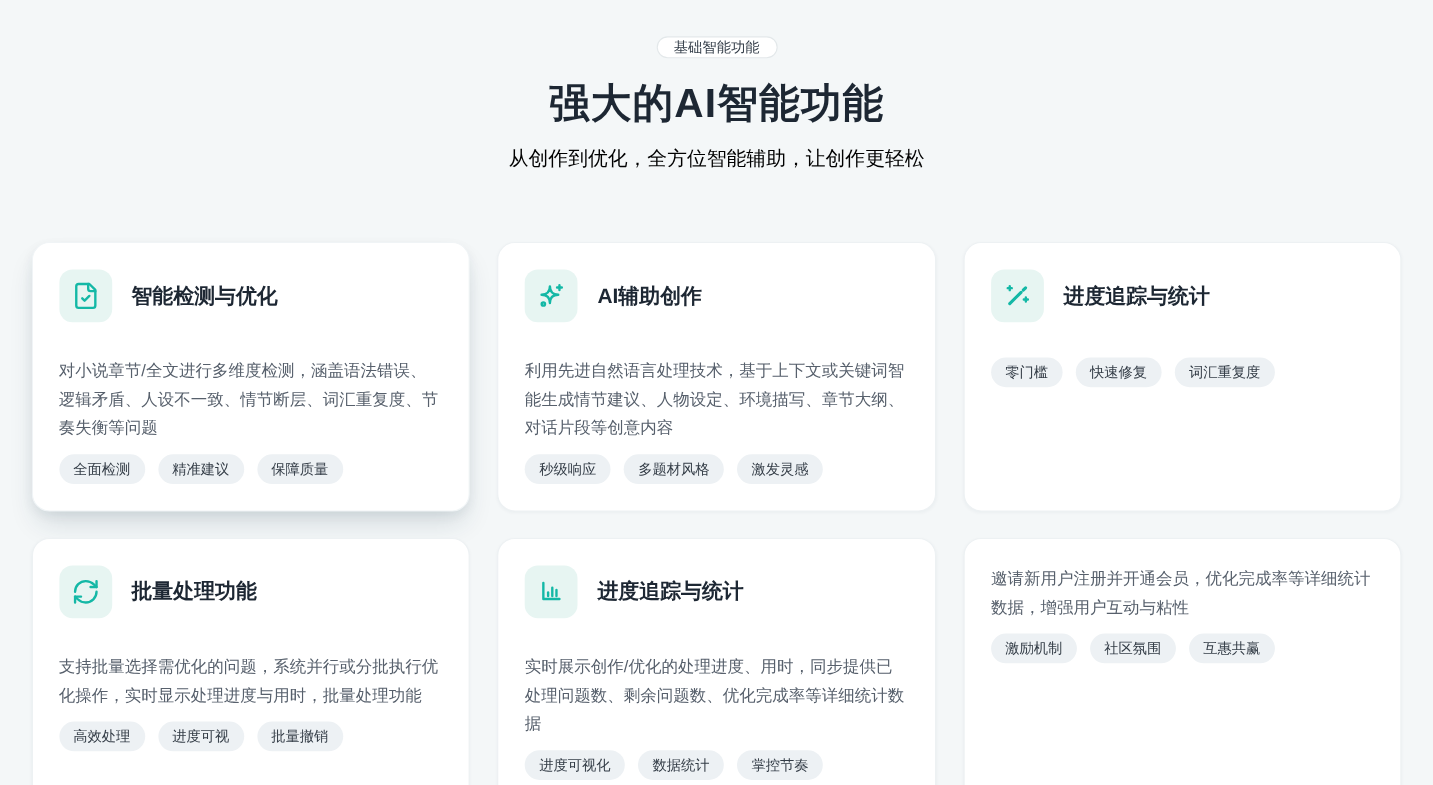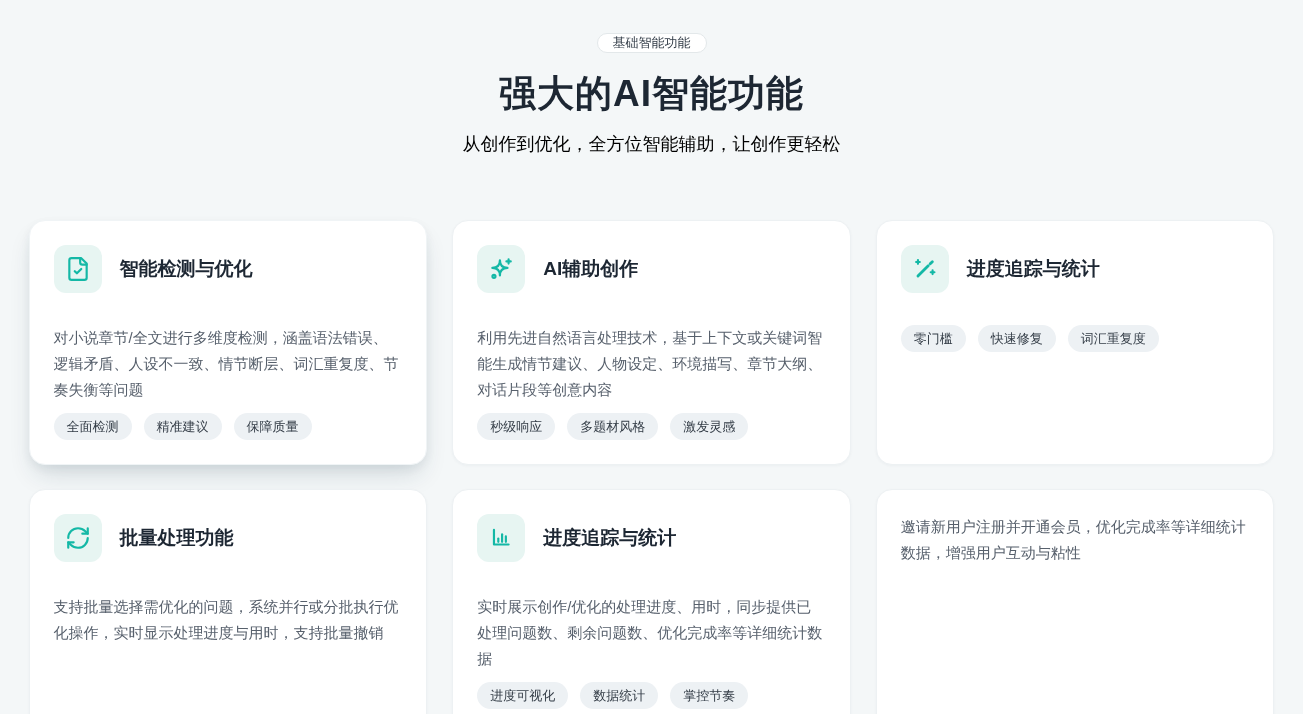--- a/index.html
+++ b/index.html
@@ -174,21 +174,26 @@
         <div class="icon-box">
           <svg viewBox="0 0 24 24" fill="none" stroke="#14b8a6" stroke-width="2" stroke-linecap="round" stroke-linejoin="round">
             <path d="M3 12a9 9 0 0 1 9-9 9.75 9.75 0 0 1 6.74 2.74L21 8"></path>
             <path d="M21 3v5h-5"></path>
             <path d="M21 12a9 9 0 0 1-9 9 9.75 9.75 0 0 1-6.74-2.74L3 16"></path>
             <path d="M8 16H3v5"></path>
           </svg>
         </div>
         <h3 class="card-title">批量处理功能</h3>
       </div>
-      <p class="card-desc">支持批量选择需优化的问题，系统并行或分批执行优化操作，实时显示处理进度与用时，支持批量撤销</p>
+      <p class="card-desc">支持批量选择需优化的问题，系统并行或分批执行优化操作，实时显示处理进度与用时，批量处理功能</p>
+      <div class="tags">
+        <span class="tag">高效处理</span>
+        <span class="tag">进度可视</span>
+        <span class="tag">批量撤销</span>
+      </div>
     </div>
 
     <div class="card">
       <div class="card-header">
         <div class="icon-box">
           <svg viewBox="0 0 24 24" fill="none" stroke="#14b8a6" stroke-width="2" stroke-linecap="round" stroke-linejoin="round">
             <path d="M5.5 4.5 V18 H19"></path>
             <path d="M9.5 15.5 V12.5"></path>
             <path d="M13 15.5 V8.5"></path>
             <path d="M16.5 15.5 V10.5"></path>
@@ -199,16 +204,21 @@
       <p class="card-desc">实时展示创作/优化的处理进度、用时，同步提供已处理问题数、剩余问题数、优化完成率等详细统计数据</p>
       <div class="tags">
         <span class="tag">进度可视化</span>
         <span class="tag">数据统计</span>
         <span class="tag">掌控节奏</span>
       </div>
     </div>
 
     <div class="card">
       <p class="card-desc">邀请新用户注册并开通会员，优化完成率等详细统计数据，增强用户互动与粘性</p>
+      <div class="tags">
+        <span class="tag">激励机制</span>
+        <span class="tag">社区氛围</span>
+        <span class="tag">互惠共赢</span>
+      </div>
     </div>
 
   </div>
 </main>
 
 </body></html>

